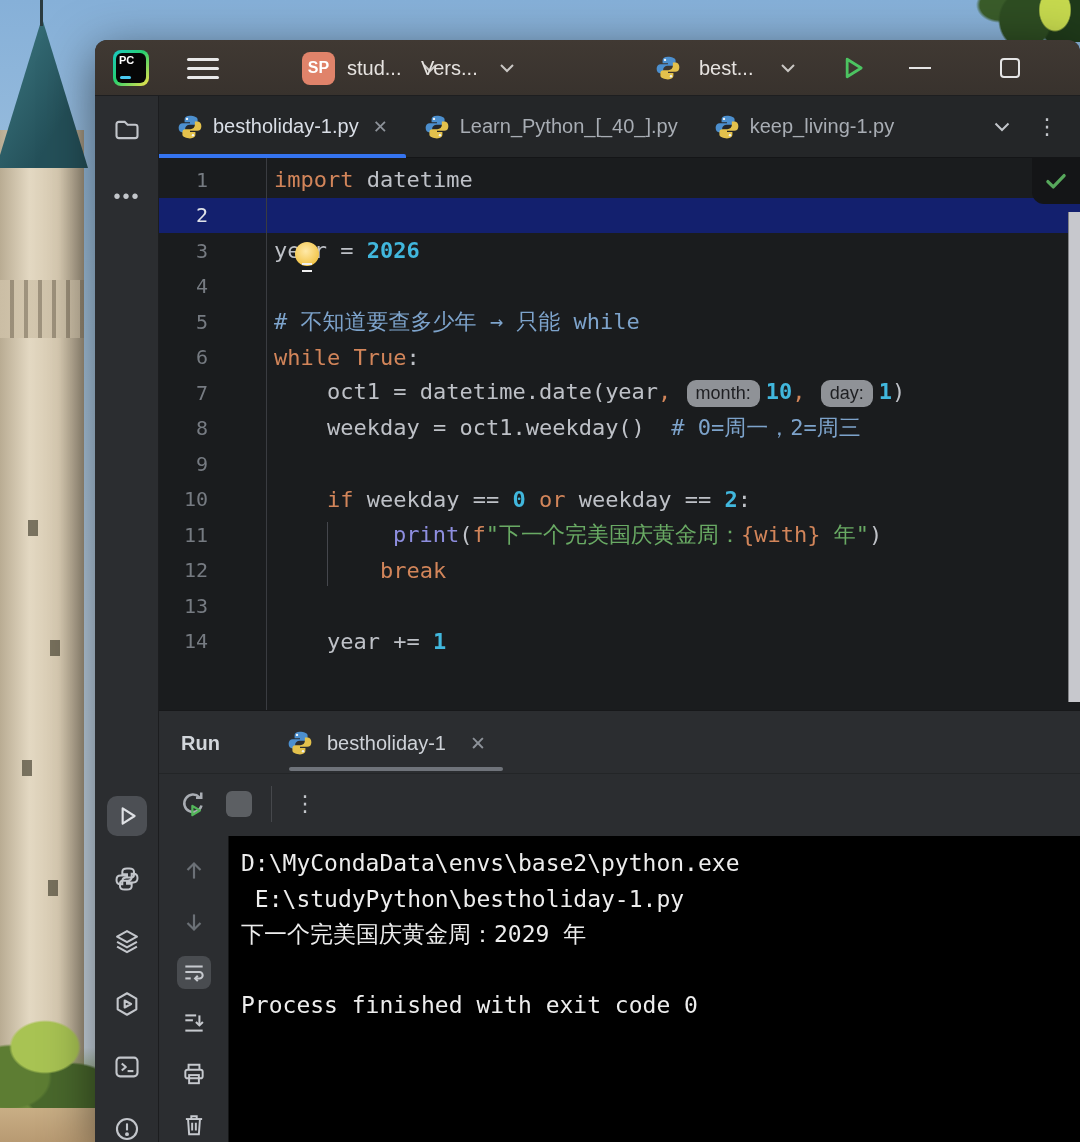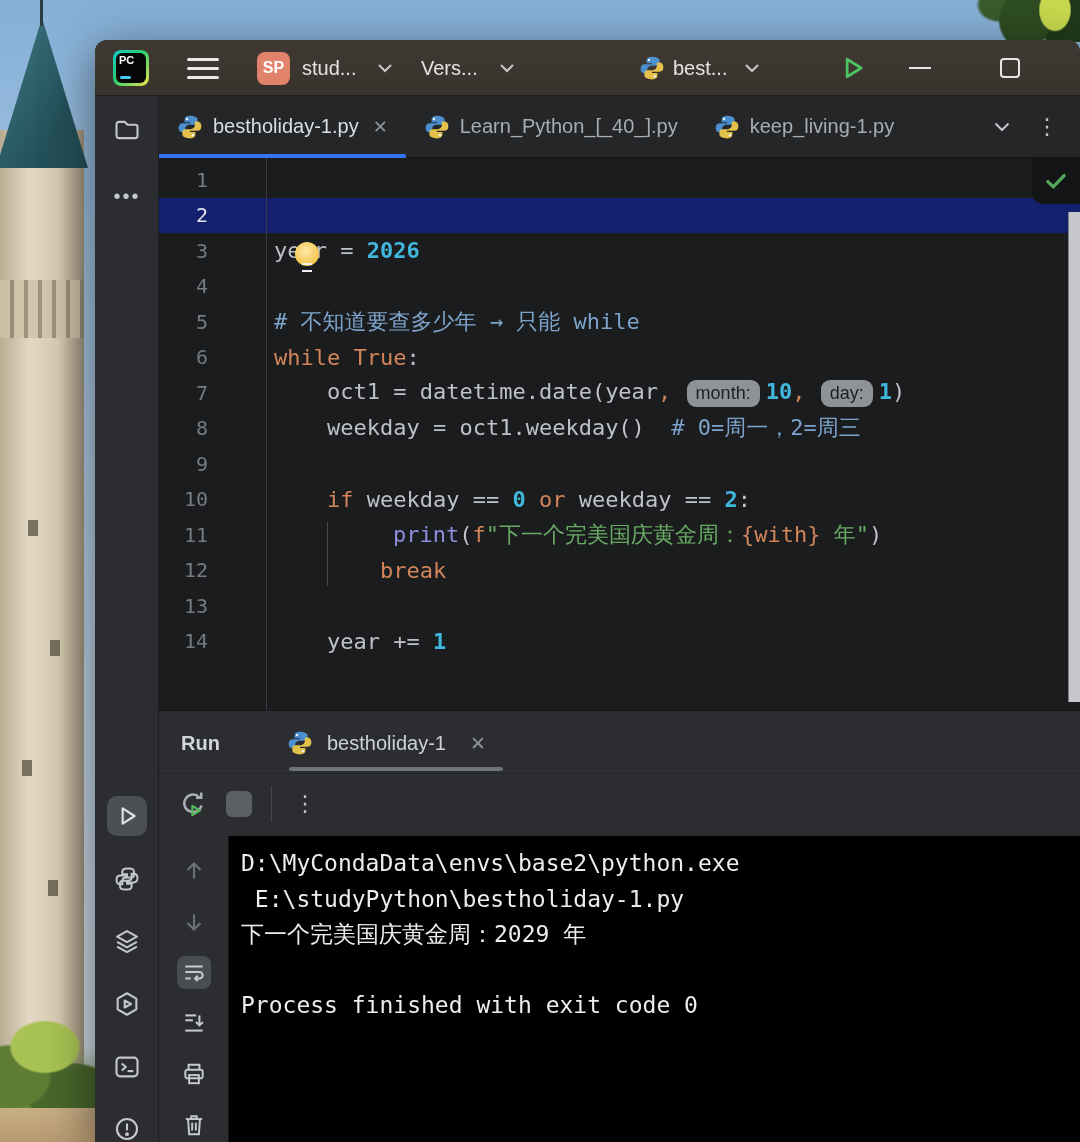--- a/index.html
+++ b/index.html
@@ -43,21 +43,21 @@
               border-bottom:1px solid #1d1e20; }
   .tb { position:absolute; top:0; height:56px; display:flex; align-items:center; color:#e6e3e0; font-size:20px; }
   .pc-logo { position:absolute; left:18px; top:10px; width:36px; height:36px; border-radius:8px;
              background:linear-gradient(135deg,#19c8c8,#27d06e 45%,#f5e24a); }
   .pc-logo .inner { position:absolute; inset:3px; border-radius:6px; background:#060606; }
   .pc-logo .pc { position:absolute; left:6px; top:4px; color:#fff; font-size:11px; font-weight:bold; }
   .pc-logo .dash { position:absolute; left:7px; bottom:7px; width:11px; height:3px; background:#49c8f0; border-radius:2px; }
   .hamburger { left:92px; width:32px; flex-direction:column; justify-content:center; gap:6px; display:flex; }
   .hamburger i { display:block; width:32px; height:3px; background:#e9e9e9; border-radius:2px; }
   .sp-badge { width:33px; height:33px; border-radius:8px; background:#e0836a; color:#fff;
-              font-weight:bold; font-size:16px; display:flex; align-items:center; justify-content:center; }
+              font-weight:bold; font-size:16px; display:flex; align-items:center; justify-content:center;margin-left:45px; }
   .chev { margin-left:10px; display:inline-flex; }
   .winbtn { position:absolute; top:0; width:60px; height:56px; display:flex; align-items:center; justify-content:center; }
   .min-glyph { width:22px; height:2px; background:#e5e5e5; }
   .max-glyph { width:20px; height:20px; border:2px solid #e5e5e5; border-radius:4px; }
 
   
   .mainrow { position:absolute; left:0; top:56px; right:0; bottom:0; display:flex; }
   .stripe { width:64px; background:#2b2d30; border-right:1px solid #1c1d1f; position:relative; flex:none; }
   .stripe .sitem { position:absolute; left:12px; width:40px; height:40px; border-radius:10px;
                    display:flex; align-items:center; justify-content:center; }
@@ -177,21 +177,21 @@
 
     <div class="tb" style="left:326px; gap:12px;">
       <span>Vers...</span>
       <span class="chev">
         <svg width="14" height="9" viewBox="0 0 14 9">
             <path d="M1 1l6 6 6-6" fill="none" stroke="#cac7c4" stroke-width="2"></path>
           </svg>
       </span>
     </div>
 
-    <div class="tb" style="left:544px; gap:8px;">
+    <div class="tb" style="left:560px; gap:18px;">
       <span class="py-ic">
           <svg width="26" height="26" viewBox="0 0 48 48">
             <path fill="#4c8fce" d="M24 3c-6.5 0-10 2.6-10 6.5V15h10v2H10.5C6 17 3 20.2 3 25.5S6 34 10.5 34H15v-6.5c0-4.2 3.6-7.5 8.5-7.5h9c3.3 0 5.5-2.2 5.5-5.3V9.5C38 5.6 30.5 3 24 3z"></path>
             <circle fill="#eef3f8" cx="18.5" cy="9" r="2.2"></circle>
             <path fill="#e3c14c" d="M24 45c6.5 0 10-2.6 10-6.5V33H24v-2h13.5C42 31 45 27.8 45 22.5S42 14 37.5 14H33v6.5c0 4.2-3.6 7.5-8.5 7.5h-9C12.2 28 10 30.2 10 33.3v5.2C10 42.4 17.5 45 24 45z"></path>
             <circle fill="#eef3f8" cx="29.5" cy="39" r="2.2"></circle>
           </svg>
         </span>
       <span>best...</span>
       <span class="chev">
@@ -311,20 +311,21 @@
               </svg>
           </span>
           <span class="kebab">⋮</span>
         </div>
       </div>
 
       <div class="editor">
         <div class="code-lines" id="code-lines">
             <div class="code-line">
               <span class="ln">1</span>
+              <span class="lc"><span class="tok-kw">import</span><span class="tok-t"> datetime</span></span>
             </div>
             <div class="code-line caret">
               <span class="ln">2</span>
               <span class="lc"></span>
             </div>
             <div class="code-line">
               <span class="ln">3</span>
               <span class="lc"><span class="tok-t">year = </span><span class="tok-num">2026</span></span>
             </div>
             <div class="code-line">

